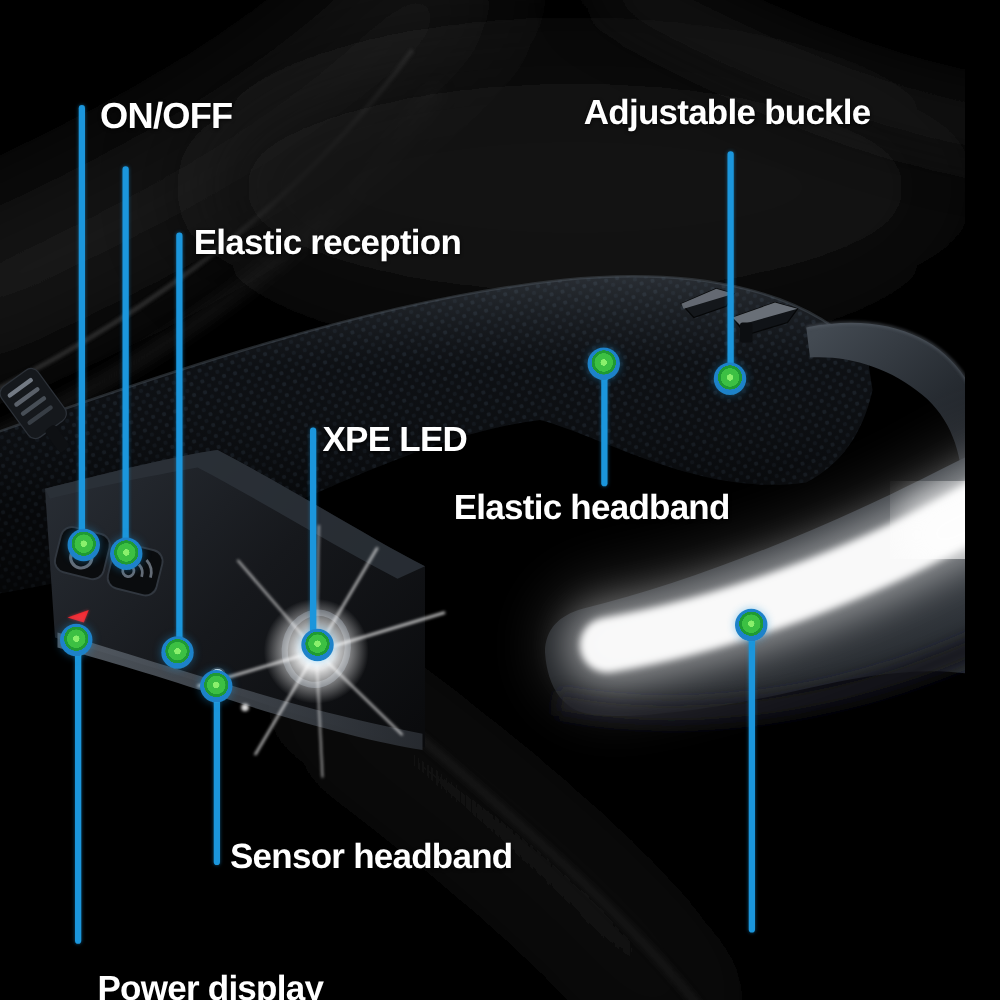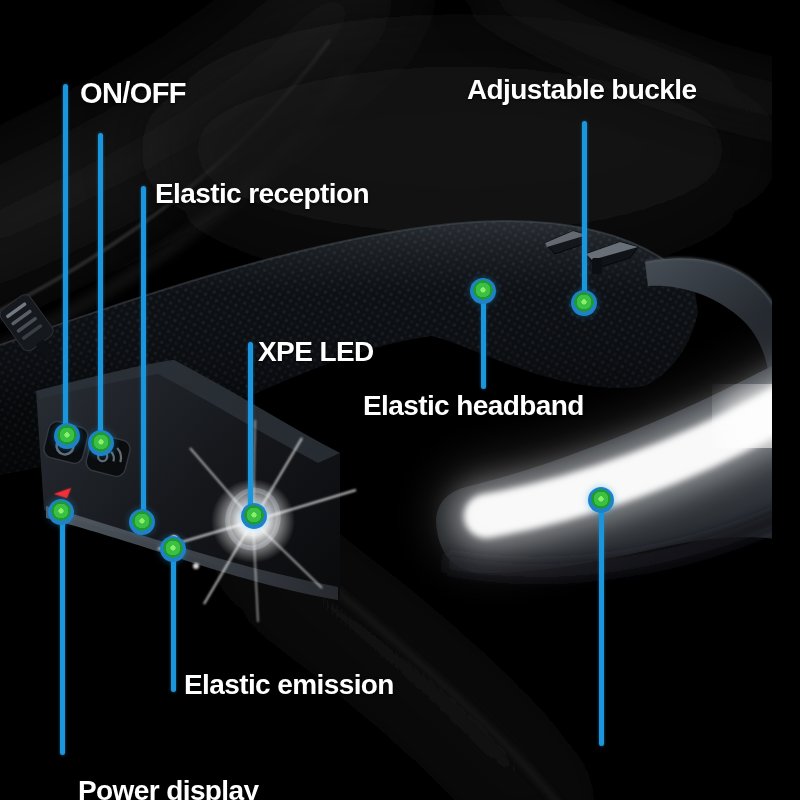--- a/index.html
+++ b/index.html
@@ -236,16 +236,16 @@
   <div class="cdot" id="dt-semission"></div>
   <div class="cdot" id="dt-eheadband"></div>
   <div class="cdot" id="dt-abuckle"></div>
   <div class="cdot" id="dt-cob"></div>
 
   <div class="lbl" id="lbl-onoff">ON/OFF</div>
   <div class="lbl" id="lbl-sreception">Elastic reception</div>
   <div class="lbl" id="lbl-abuckle">Adjustable buckle</div>
   <div class="lbl" id="lbl-xpe">XPE LED</div>
   <div class="lbl" id="lbl-eheadband">Elastic headband</div>
-  <div class="lbl" id="lbl-semission">Elastic emission</div>
+  <div class="lbl" id="lbl-semission">Sensor headband</div>
   <div class="lbl" id="lbl-pdisplay">Power display</div>
 
 </div>
 
 </body></html>

